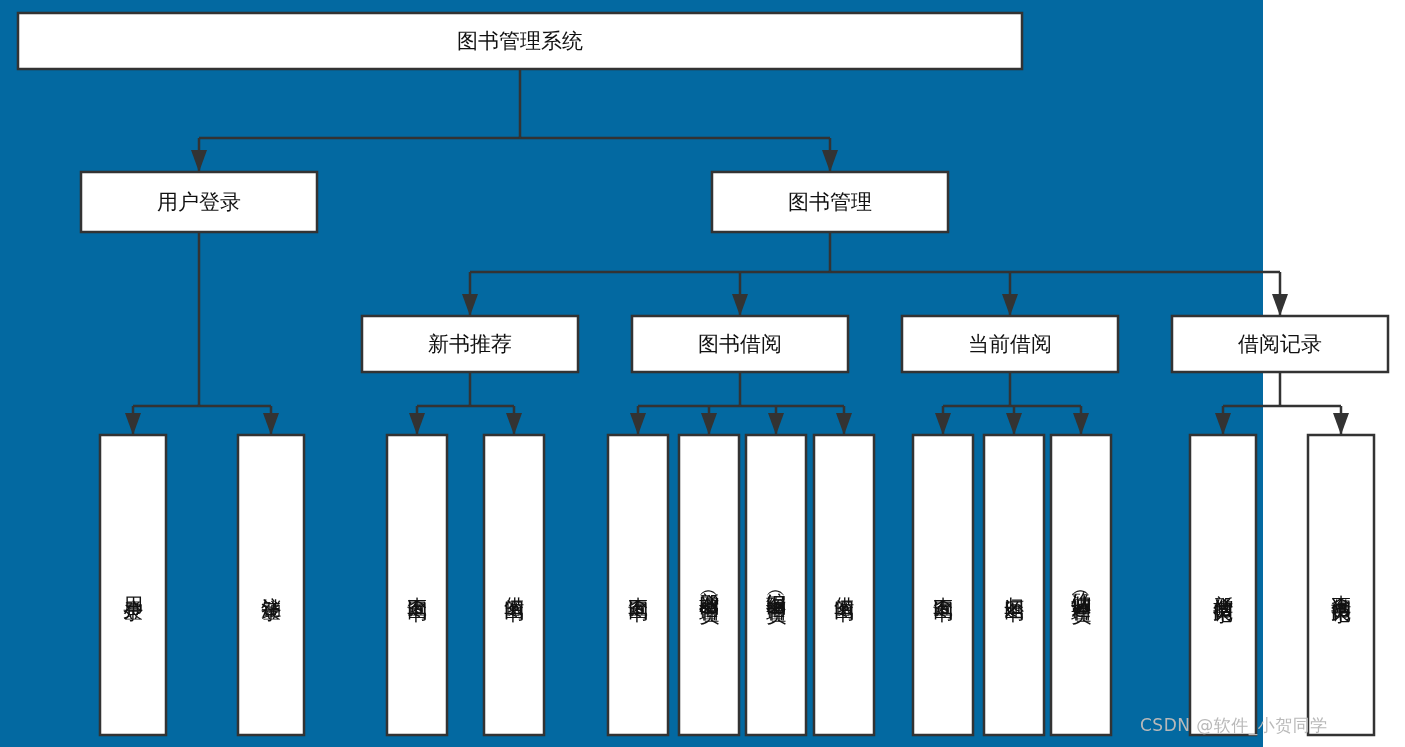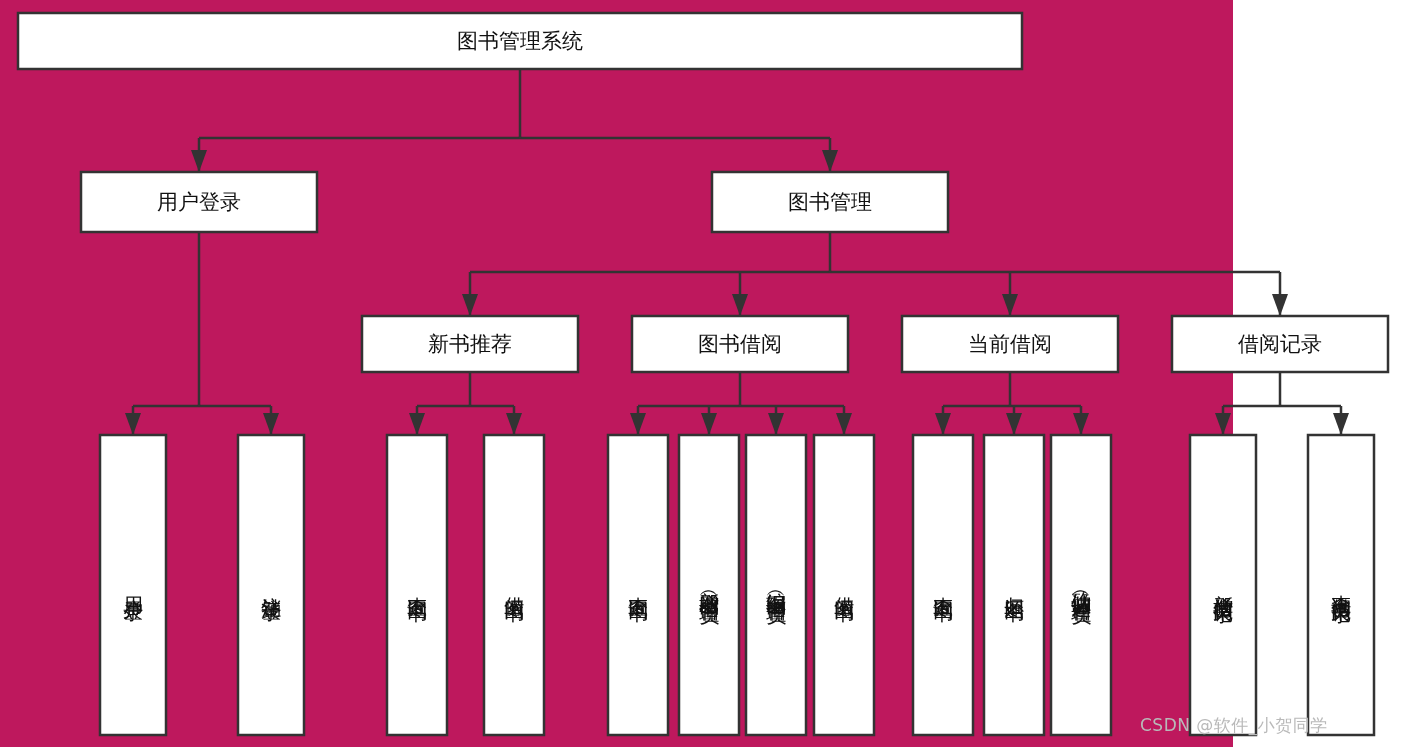--- a/index.html
+++ b/index.html
@@ -10,21 +10,22 @@
   body {
     width: 1405px;
     height: 747px;
     font-family: "DejaVu Sans", "Liberation Sans", sans-serif;
     overflow: hidden;
   }
   #diagram-root {
     position: relative;
     width: 1233px;
     height: 747px;
-    background: #be185d;
+    background: #0369a1;
+    padding-left: 30px;
   }
   svg#tree-canvas {
     position: absolute;
     left: 0;
     top: 0;
     width: 1405px;
     height: 747px;
     display: block;
   }
   .node-box {

